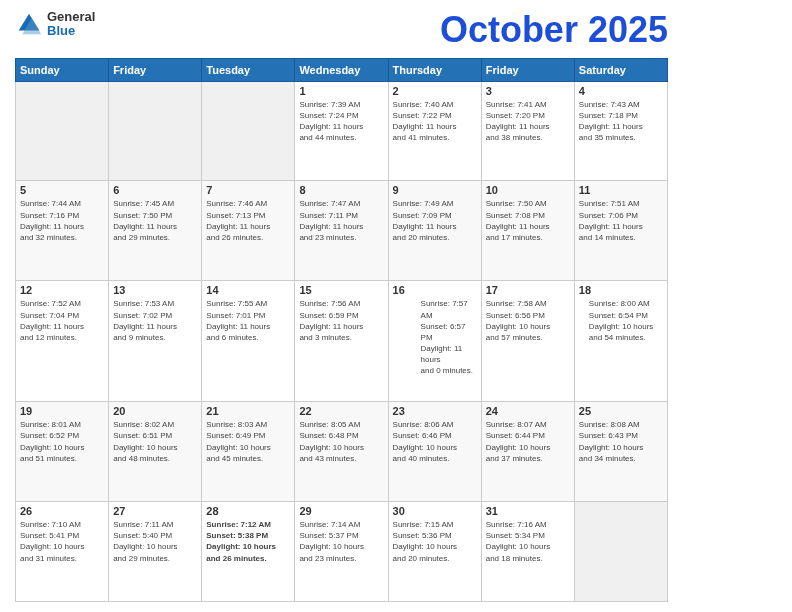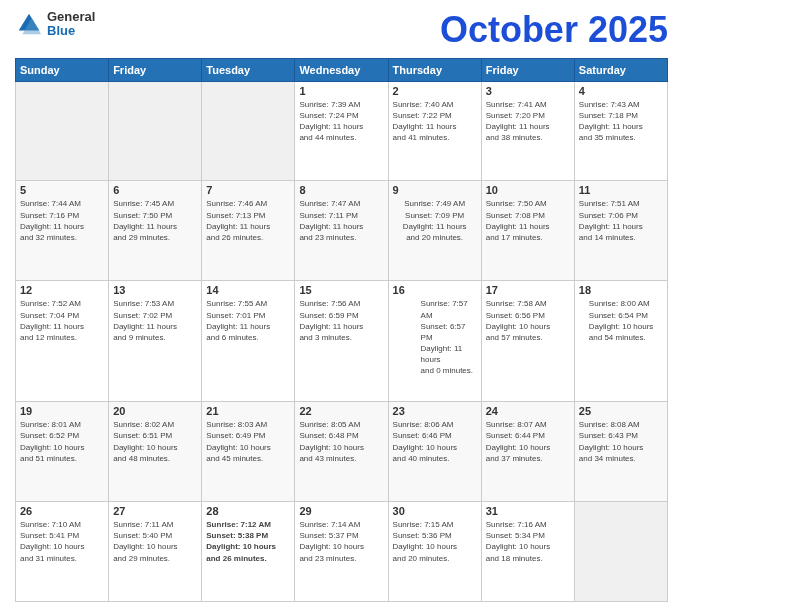--- a/index.html
+++ b/index.html
@@ -188,21 +188,21 @@
           </td>
           <td>
             <div class="day-number">8</div>
             <div class="day-info" style="white-space: pre-line;">Sunrise: 7:47 AM
 Sunset: 7:11 PM
 Daylight: 11 hours
 and 23 minutes.</div>
           </td>
           <td>
             <div class="day-number">9</div>
-            <div class="day-info" style="white-space: pre-line; text-align: center;">Sunrise: 7:49 AM
+            <div class="day-info" style="white-space: pre-line;">Sunrise: 7:49 AM
 Sunset: 7:09 PM
 Daylight: 11 hours
 and 20 minutes.</div>
           </td>
           <td>
             <div class="day-number">10</div>
             <div class="day-info" style="white-space: pre-line;">Sunrise: 7:50 AM
 Sunset: 7:08 PM
 Daylight: 11 hours
 and 17 minutes.</div>

